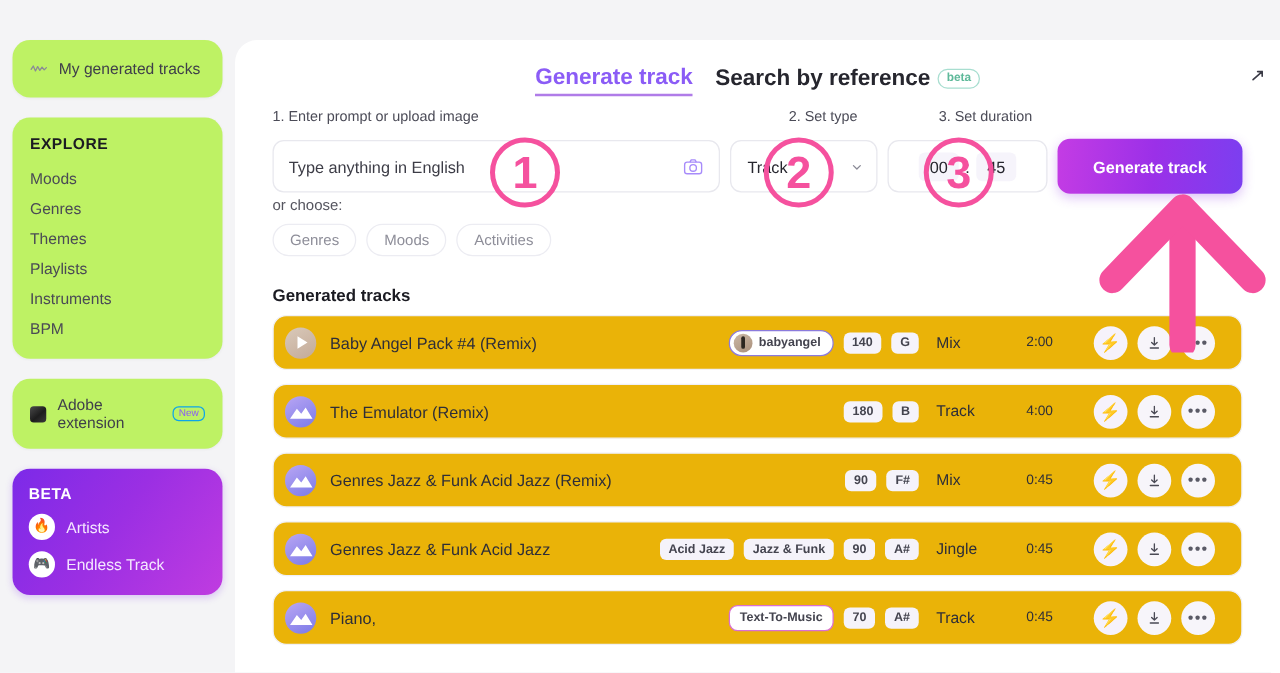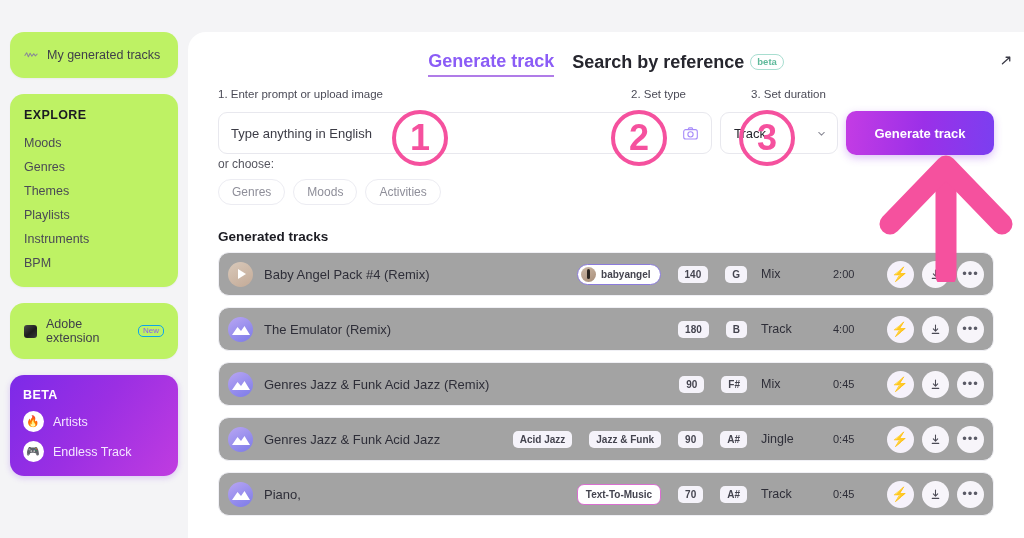--- a/index.html
+++ b/index.html
@@ -137,41 +137,41 @@
     padding: 5px 13px; font-size: 12px; color: #8e8e99; cursor: pointer;
   }
   .gen-title {
     font-size: 13.5px; font-weight: bold; color: #1b1b22; margin-top: 24px;
   }
 
   
   .rows { margin-top: 8px; }
   .row {
     height: 44px; border: 1px solid #f0f0f5; border-radius: 11px;
-    display: flex; align-items: center; padding: 0 9px 0 9px;
-    margin-bottom: 11px; background: #a3a3a3;
+    display: flex; align-items: center; padding: 0 21px 0 9px;
+    margin-bottom: 11px; background: #eab308;
   }
   .thumb {
     width: 25px; height: 25px; border-radius: 50%; flex: none;
     display: flex; align-items: center; justify-content: center;
     overflow: hidden; position: relative;
   }
   .thumb.tan { background: linear-gradient(150deg,#d9c9ba 0%,#c3aa97 100%); }
   .thumb.grad { background: linear-gradient(150deg,#b9a6f3 0%,#7b7ae8 100%); }
   .play-tri {
     width: 0; height: 0; border-left: 8px solid #fff;
     border-top: 5.5px solid transparent; border-bottom: 5.5px solid transparent;
     margin-left: 3px;
   }
   .mtn { width: 25px; height: 25px; display: block; }
   .track-name {
     font-size: 13px; color: #2e2e38; margin-left: 11px;
     white-space: nowrap; overflow: hidden;
   }
-  .meta { display: flex; align-items: center; gap: 17px; margin-left: auto; }
+  .meta { display: flex; align-items: center; gap: 8px; margin-left: auto; }
   .tag {
     background: #f5f3fa; border-radius: 5px; padding: 3px 7px;
     font-size: 10px; font-weight: bold; color: #44444f; white-space: nowrap;
   }
   .tag.outline-purple {
     background: #fff; border: 1px solid #8b7bdc; border-radius: 13px;
     display: flex; align-items: center; gap: 5px; padding: 2px 9px 2px 3px;
   }
   .tag.outline-pink {
     background: #fff; border: 1px solid #d96fd0; border-radius: 7px; padding: 4px 8px;
@@ -293,20 +293,25 @@
           </svg>
         </div>
 
         <div class="type-box">
           <span class="type-val">Track</span>
           <svg width="11" height="11" viewBox="0 0 16 16">
             <path d="M4 6.5 L8 10.5 L12 6.5" fill="none" stroke="#8a8a96" stroke-width="1.5" stroke-linecap="round" stroke-linejoin="round"></path>
           </svg>
         </div>
 
+        <div class="dur-box">
+          <span class="dur-seg">00</span>
+          <span class="dur-colon">:</span>
+          <span class="dur-seg">45</span>
+        </div>
 
         <button class="gen-btn">Generate track</button>
       </div>
 
       <div class="or-choose">or choose:</div>
 
       <div class="chips">
         <div class="chip">Genres</div>
         <div class="chip">Moods</div>
         <div class="chip">Activities</div>

